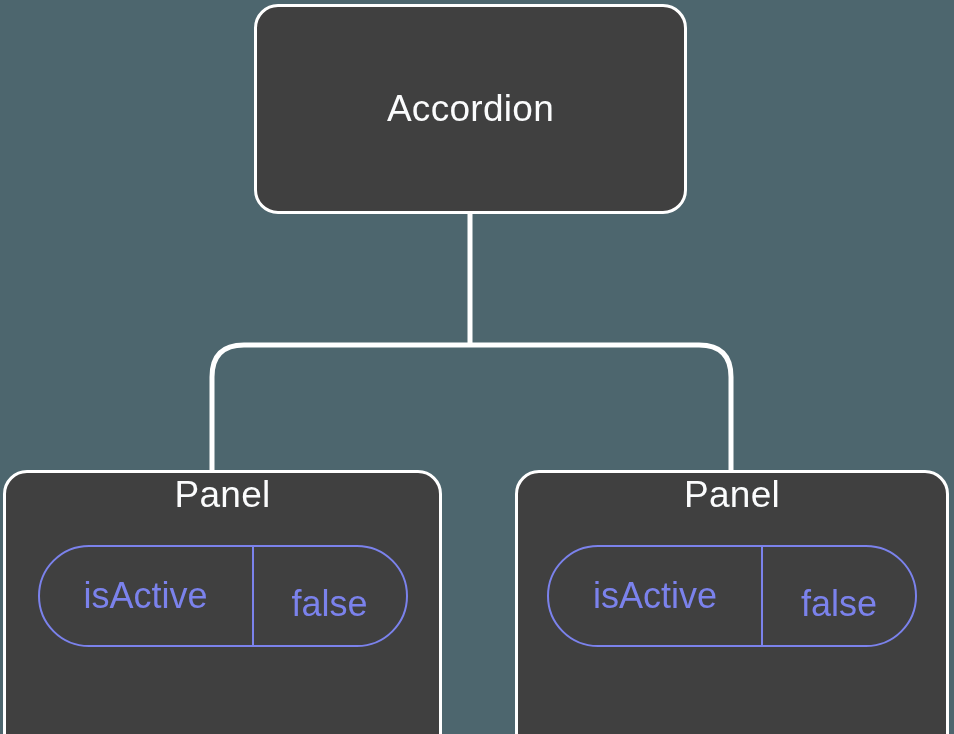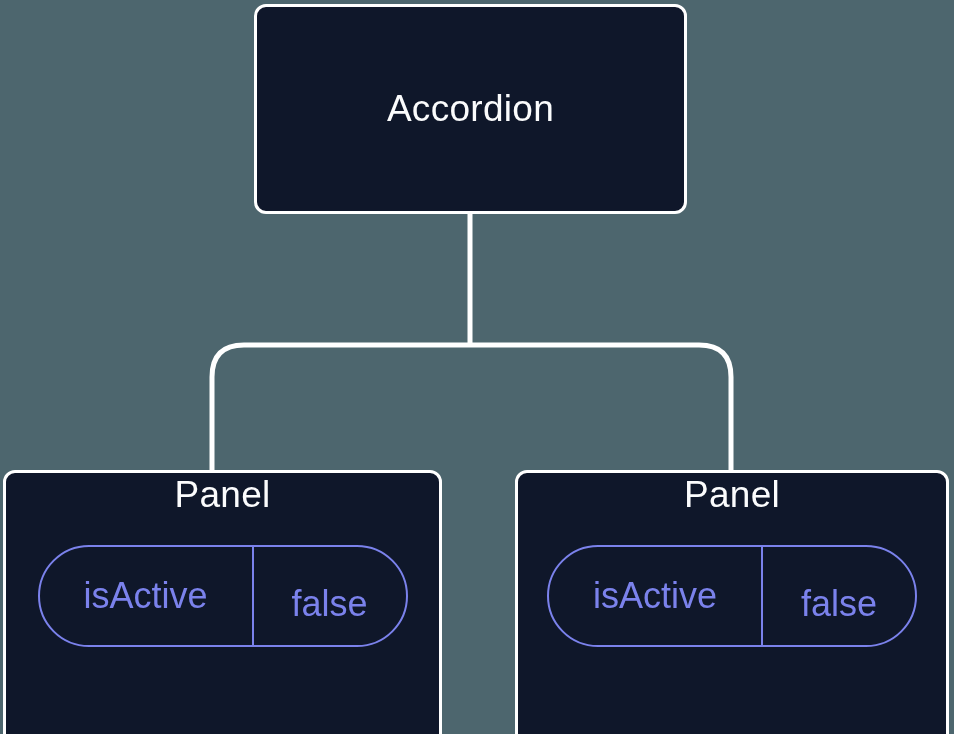--- a/index.html
+++ b/index.html
@@ -12,23 +12,23 @@
     font-family: "Liberation Sans", sans-serif;
   }
   .connector-layer {
     position: absolute;
     left: 0; top: 0;
     width: 954px; height: 734px;
     pointer-events: none;
   }
   .node {
     position: absolute;
-    background: #0f172a;
+    background: #404040;
     border: 3px solid #ffffff;
-    border-radius: 12px;
+    border-radius: 24px;
     box-sizing: border-box;
   }
   .root-node {
     left: 254px; top: 4px;
     width: 433px; height: 210px;
     display: flex;
     align-items: center;
     justify-content: center;
   }
   .node-label {

